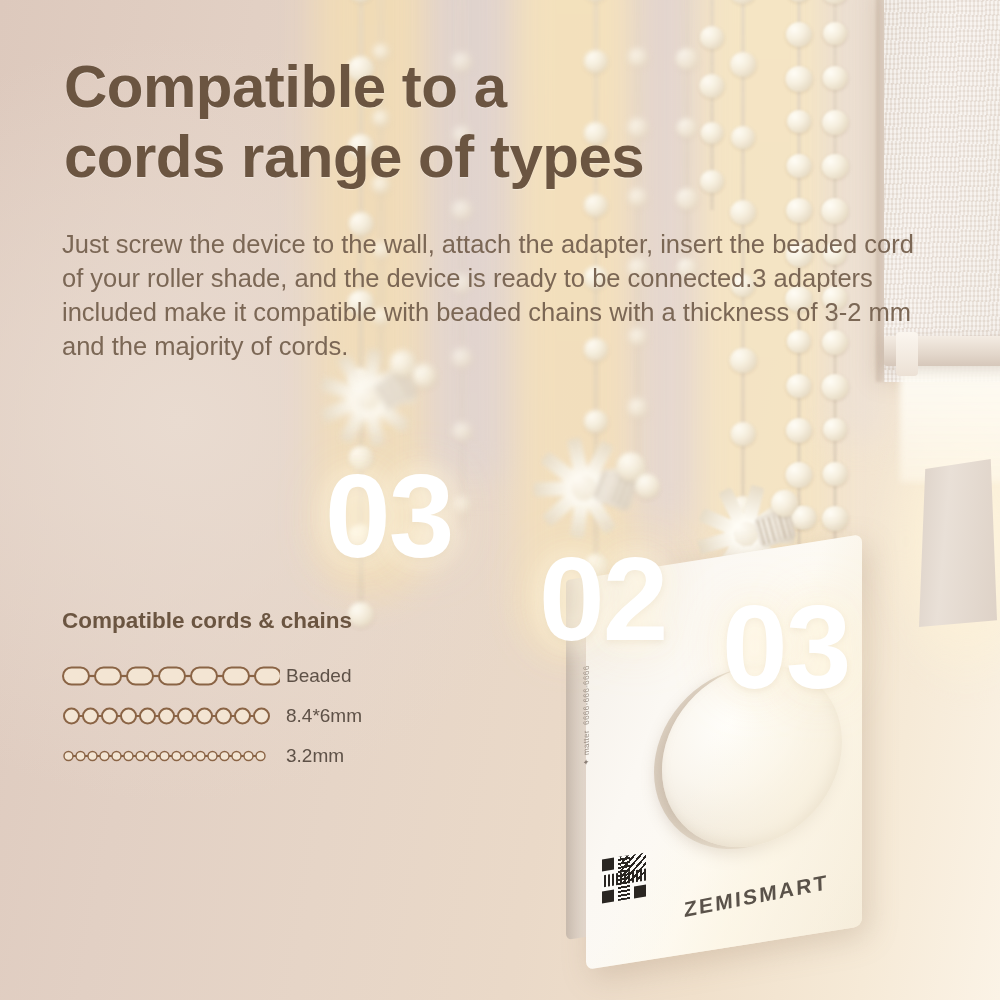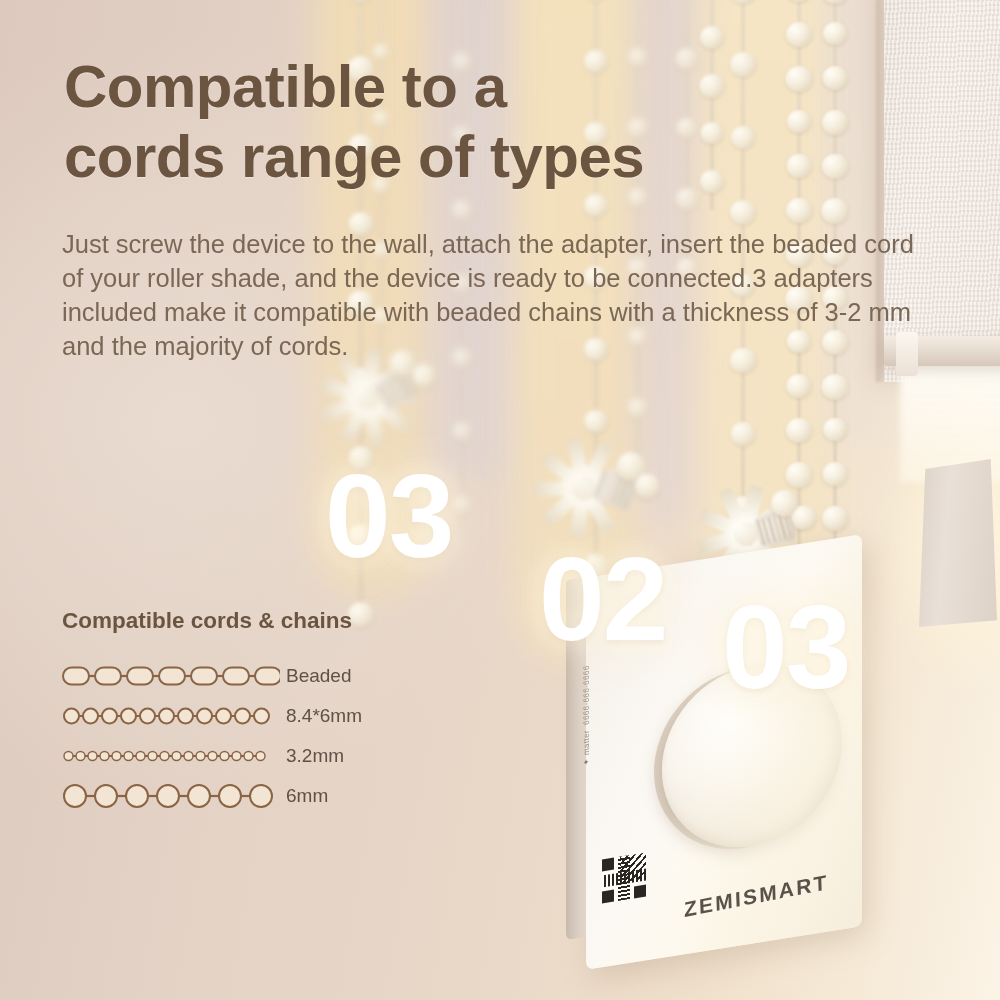--- a/index.html
+++ b/index.html
@@ -521,32 +521,14 @@
           <circle cx="126.5" cy="17" r="4.5" fill="#f3e5d3" stroke="#8a6445" stroke-width="1.4"></circle>
           <circle cx="138.5" cy="17" r="4.5" fill="#f3e5d3" stroke="#8a6445" stroke-width="1.4"></circle>
           <circle cx="150.5" cy="17" r="4.5" fill="#f3e5d3" stroke="#8a6445" stroke-width="1.4"></circle>
           <circle cx="162.5" cy="17" r="4.5" fill="#f3e5d3" stroke="#8a6445" stroke-width="1.4"></circle>
           <circle cx="174.5" cy="17" r="4.5" fill="#f3e5d3" stroke="#8a6445" stroke-width="1.4"></circle>
           <circle cx="186.5" cy="17" r="4.5" fill="#f3e5d3" stroke="#8a6445" stroke-width="1.4"></circle>
           <circle cx="198.5" cy="17" r="4.5" fill="#f3e5d3" stroke="#8a6445" stroke-width="1.4"></circle>
         </svg>
         <span class="compat-label">3.2mm</span>
       </div>
-      <div class="compat-row">
-        <svg class="compat-art" viewBox="0 0 218 34">
-          <line x1="13" y1="17" x2="44" y2="17" stroke="#8a6445" stroke-width="2.2"></line>
-          <line x1="44" y1="17" x2="75" y2="17" stroke="#8a6445" stroke-width="2.2"></line>
-          <line x1="75" y1="17" x2="106" y2="17" stroke="#8a6445" stroke-width="2.2"></line>
-          <line x1="106" y1="17" x2="137" y2="17" stroke="#8a6445" stroke-width="2.2"></line>
-          <line x1="137" y1="17" x2="168" y2="17" stroke="#8a6445" stroke-width="2.2"></line>
-          <line x1="168" y1="17" x2="199" y2="17" stroke="#8a6445" stroke-width="2.2"></line>
-          <circle cx="13" cy="17" r="11" fill="#f3e5d3" stroke="#8a6445" stroke-width="2"></circle>
-          <circle cx="44" cy="17" r="11" fill="#f3e5d3" stroke="#8a6445" stroke-width="2"></circle>
-          <circle cx="75" cy="17" r="11" fill="#f3e5d3" stroke="#8a6445" stroke-width="2"></circle>
-          <circle cx="106" cy="17" r="11" fill="#f3e5d3" stroke="#8a6445" stroke-width="2"></circle>
-          <circle cx="137" cy="17" r="11" fill="#f3e5d3" stroke="#8a6445" stroke-width="2"></circle>
-          <circle cx="168" cy="17" r="11" fill="#f3e5d3" stroke="#8a6445" stroke-width="2"></circle>
-          <circle cx="199" cy="17" r="11" fill="#f3e5d3" stroke="#8a6445" stroke-width="2"></circle>
-        </svg>
-        <span class="compat-label">6mm</span>
-      </div>
     </div>
 </div>
 
 </body></html>

